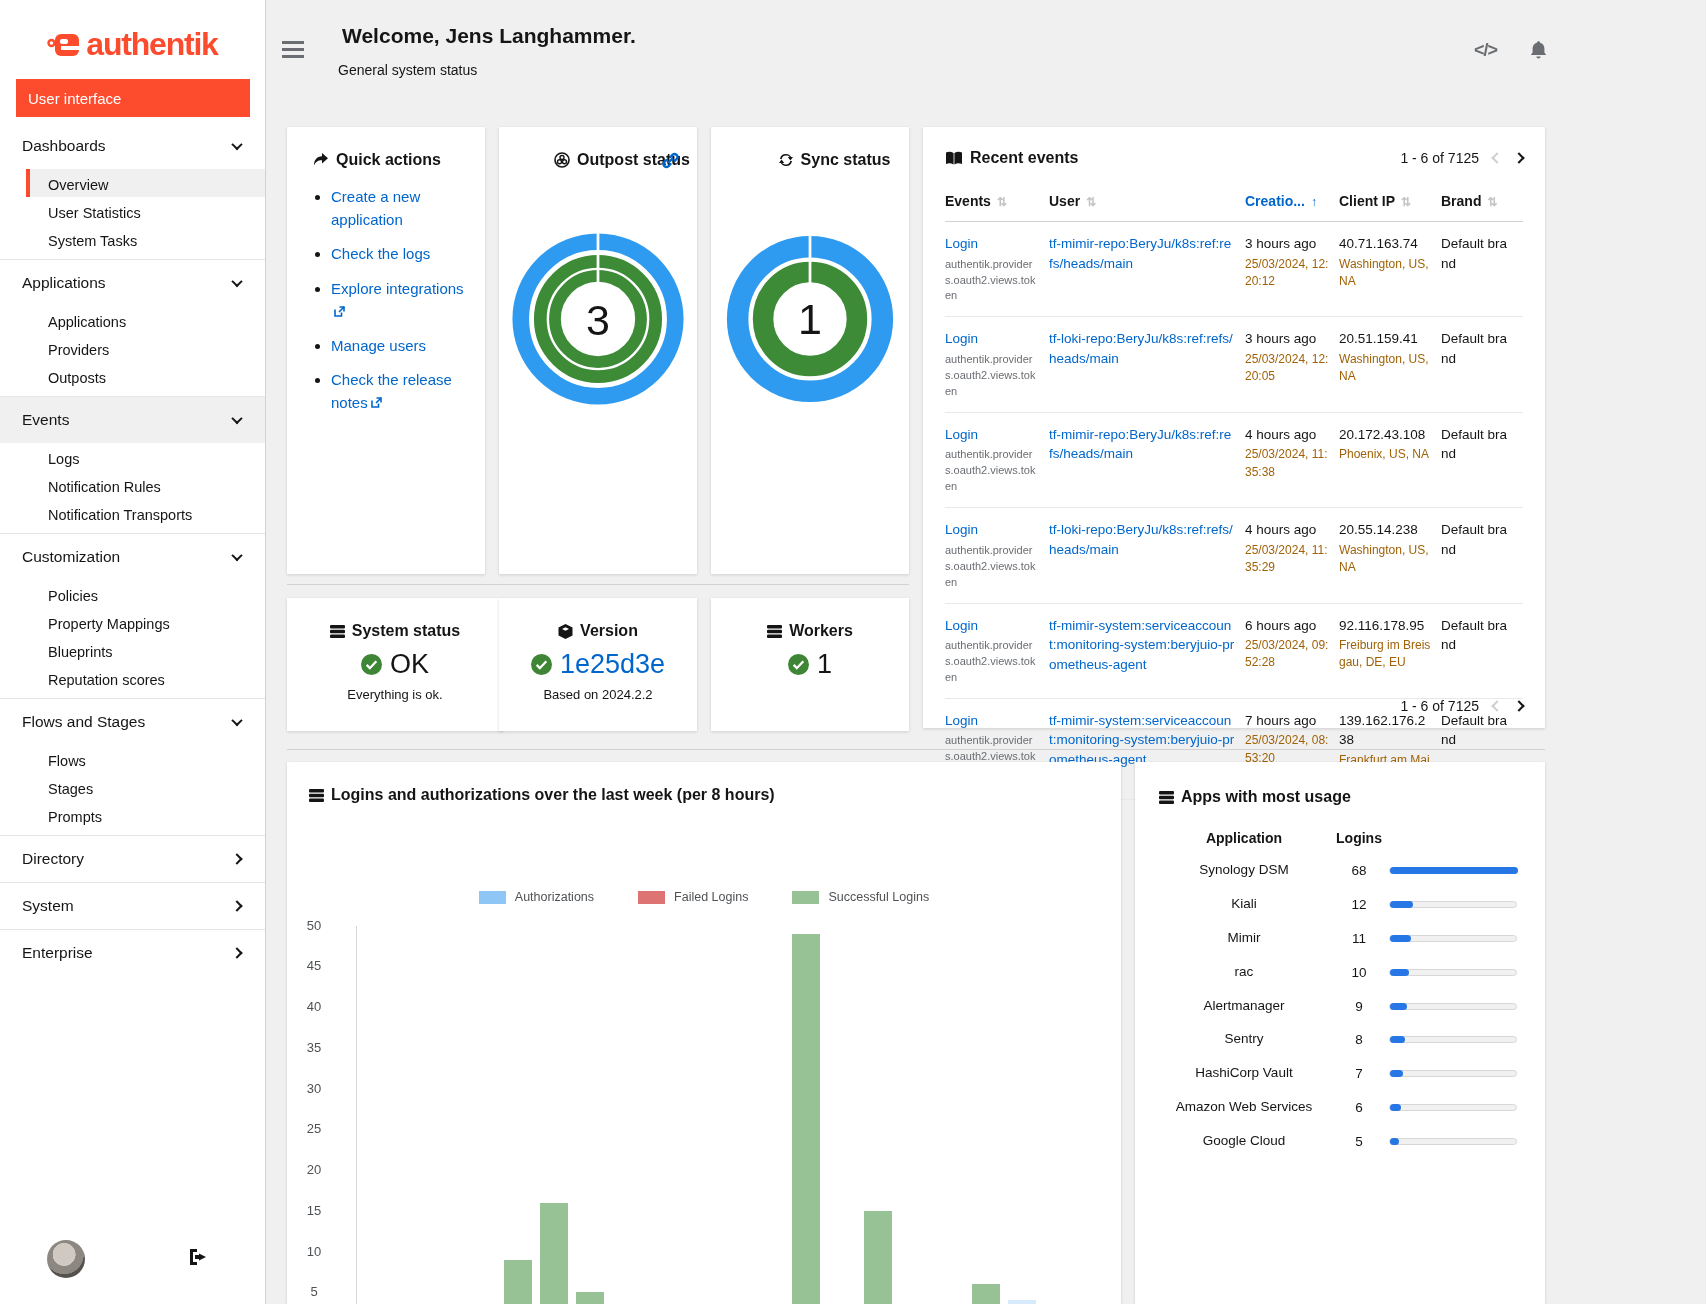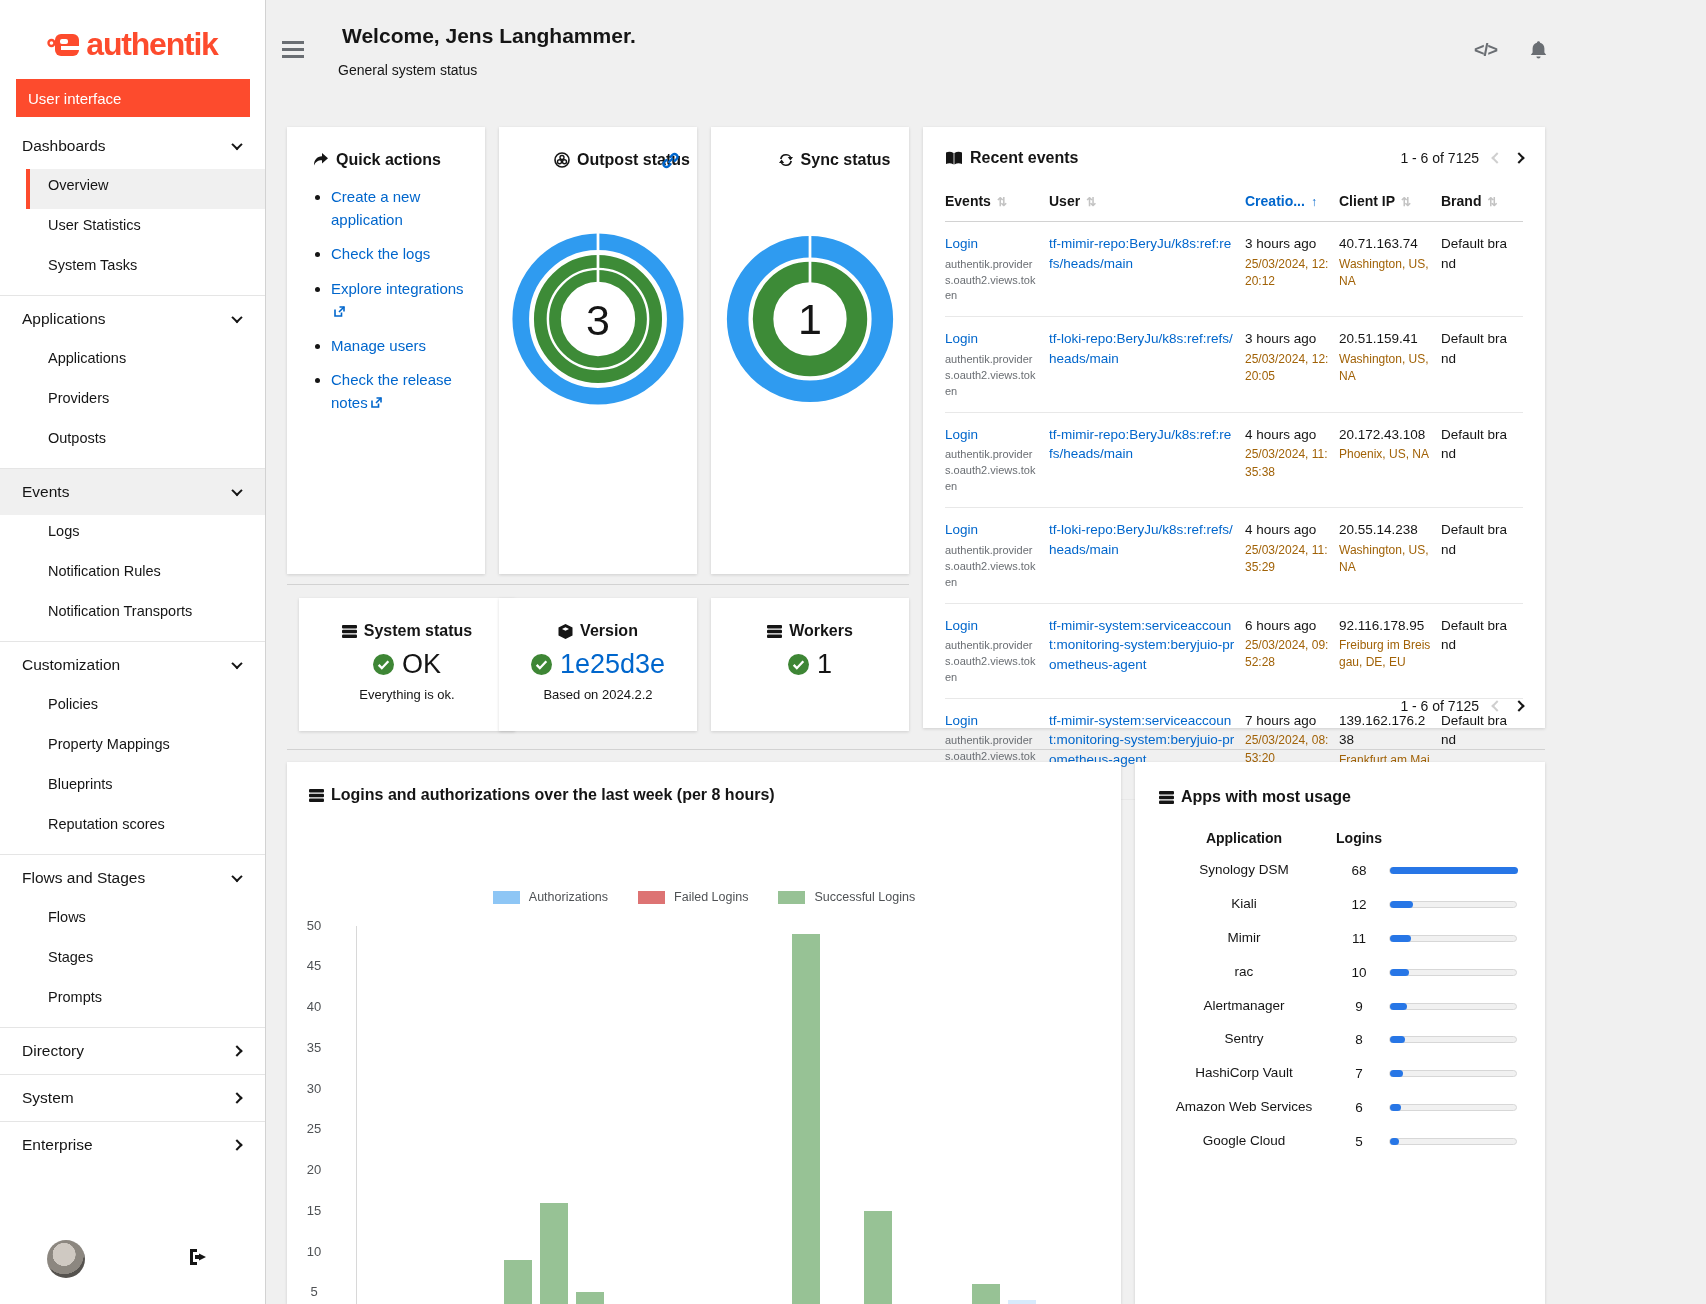--- a/index.html
+++ b/index.html
@@ -23,21 +23,21 @@
   .nav-sec { border-top:1px solid #e5e5e5; padding-bottom:6px; }
   .nav-sec:first-child { border-top:none; }
   .nav-sec.collapsed { padding-bottom:0; }
   .sec-head { display:flex; justify-content:space-between; align-items:center;
               padding:14px 22px; font-size:15.5px; cursor:pointer; }
   .sec-head.hl { background:#f0f0f0; }
   .chev { width:8px; height:8px; border-right:2.2px solid #151515; border-bottom:2.2px solid #151515;
           display:inline-block; margin-right:2px; }
   .chev.down { transform:rotate(45deg) translate(-1px,-1px); }
   .chev.right { transform:rotate(-45deg); }
-  .sub-item { padding:8px 10px 16px 48px; font-size:14.5px; cursor:pointer; }
+  .sub-item { padding:8px 10px 4px 48px; font-size:14.5px; cursor:pointer; }
   .sub-item.selected { background:#f0f0f0; border-left:4px solid var(--accent);
                        margin-left:26px; padding-left:18px; }
   .sidebar-footer { position:relative; height:86px; }
   .avatar { position:absolute; left:47px; top:22px; width:38px; height:38px; border-radius:50%;
             background:radial-gradient(circle at 45% 38%, #cfc9c2 0 36%, #8c8780 37% 62%, #55524e 63% 100%);
             cursor:pointer; }
 
   
   main { flex:1; position:relative; background:#f0f0f0; }
   .hamburger { position:absolute; left:16px; top:41px; width:22px; cursor:pointer; }
@@ -85,33 +85,33 @@
   .sort { color:#c3c3c3; font-size:12px; margin-left:6px; }
   .sorted-col { color:var(--link); }
   .sorted-col .sort { color:var(--link); }
   .ev-row { padding:12px 0; border-bottom:1px solid #e8e8e8; font-size:13.5px; line-height:1.45; }
   .ev-row > div { padding-right:10px; word-break:break-all; }
   .cell-sub { font-size:11px; color:#6a6e73; margin-top:3px; }
   .cell-sub2 { font-size:12px; color:#a16207; margin-top:2px; }
   .ev-bottom { position:absolute; bottom:14px; right:22px; }
 
   
-  #sys-card { left:33px; top:598px; width:216px; height:133px; }
+  #sys-card { left:21px; top:598px; width:216px; height:133px; }
   #ver-card { left:233px; top:598px; width:198px; height:133px; }
   #wrk-card { left:445px; top:598px; width:198px; height:133px; }
   .stat-head { justify-content:center; margin-top:24px; }
   .stat-val { display:flex; align-items:center; justify-content:center; gap:8px; margin-top:9px;
               font-size:27px; }
   .stat-sub { text-align:center; font-size:13px; margin-top:7px; }
 
   
   #chart-card { left:21px; top:762px; width:834px; height:542px; overflow:hidden; }
   #chart-card .card-head { position:absolute; left:22px; top:24px; }
   .legend { position:absolute; top:128px; left:0; width:100%; display:flex; justify-content:center;
-            gap:30px; align-items:center; }
+            gap:44px; align-items:center; }
   .leg-item { display:flex; align-items:center; gap:9px; font-size:12.5px; color:#4f5255; }
   .swatch { width:27px; height:13px; display:inline-block; }
   .ytick { position:absolute; width:46px; text-align:center; font-size:13px; color:#4f5255; }
   .yaxis { position:absolute; left:69px; width:1px; background:#d8d8d8; }
   .bar { position:absolute; width:28px; }
 
   
   #apps-card { left:869px; top:762px; width:410px; height:542px; padding:0 24px; overflow:hidden; }
   #apps-card .card-head { margin-top:26px; }
   .apps-grid { display:grid; grid-template-columns:170px 60px 132px; align-items:center; }

